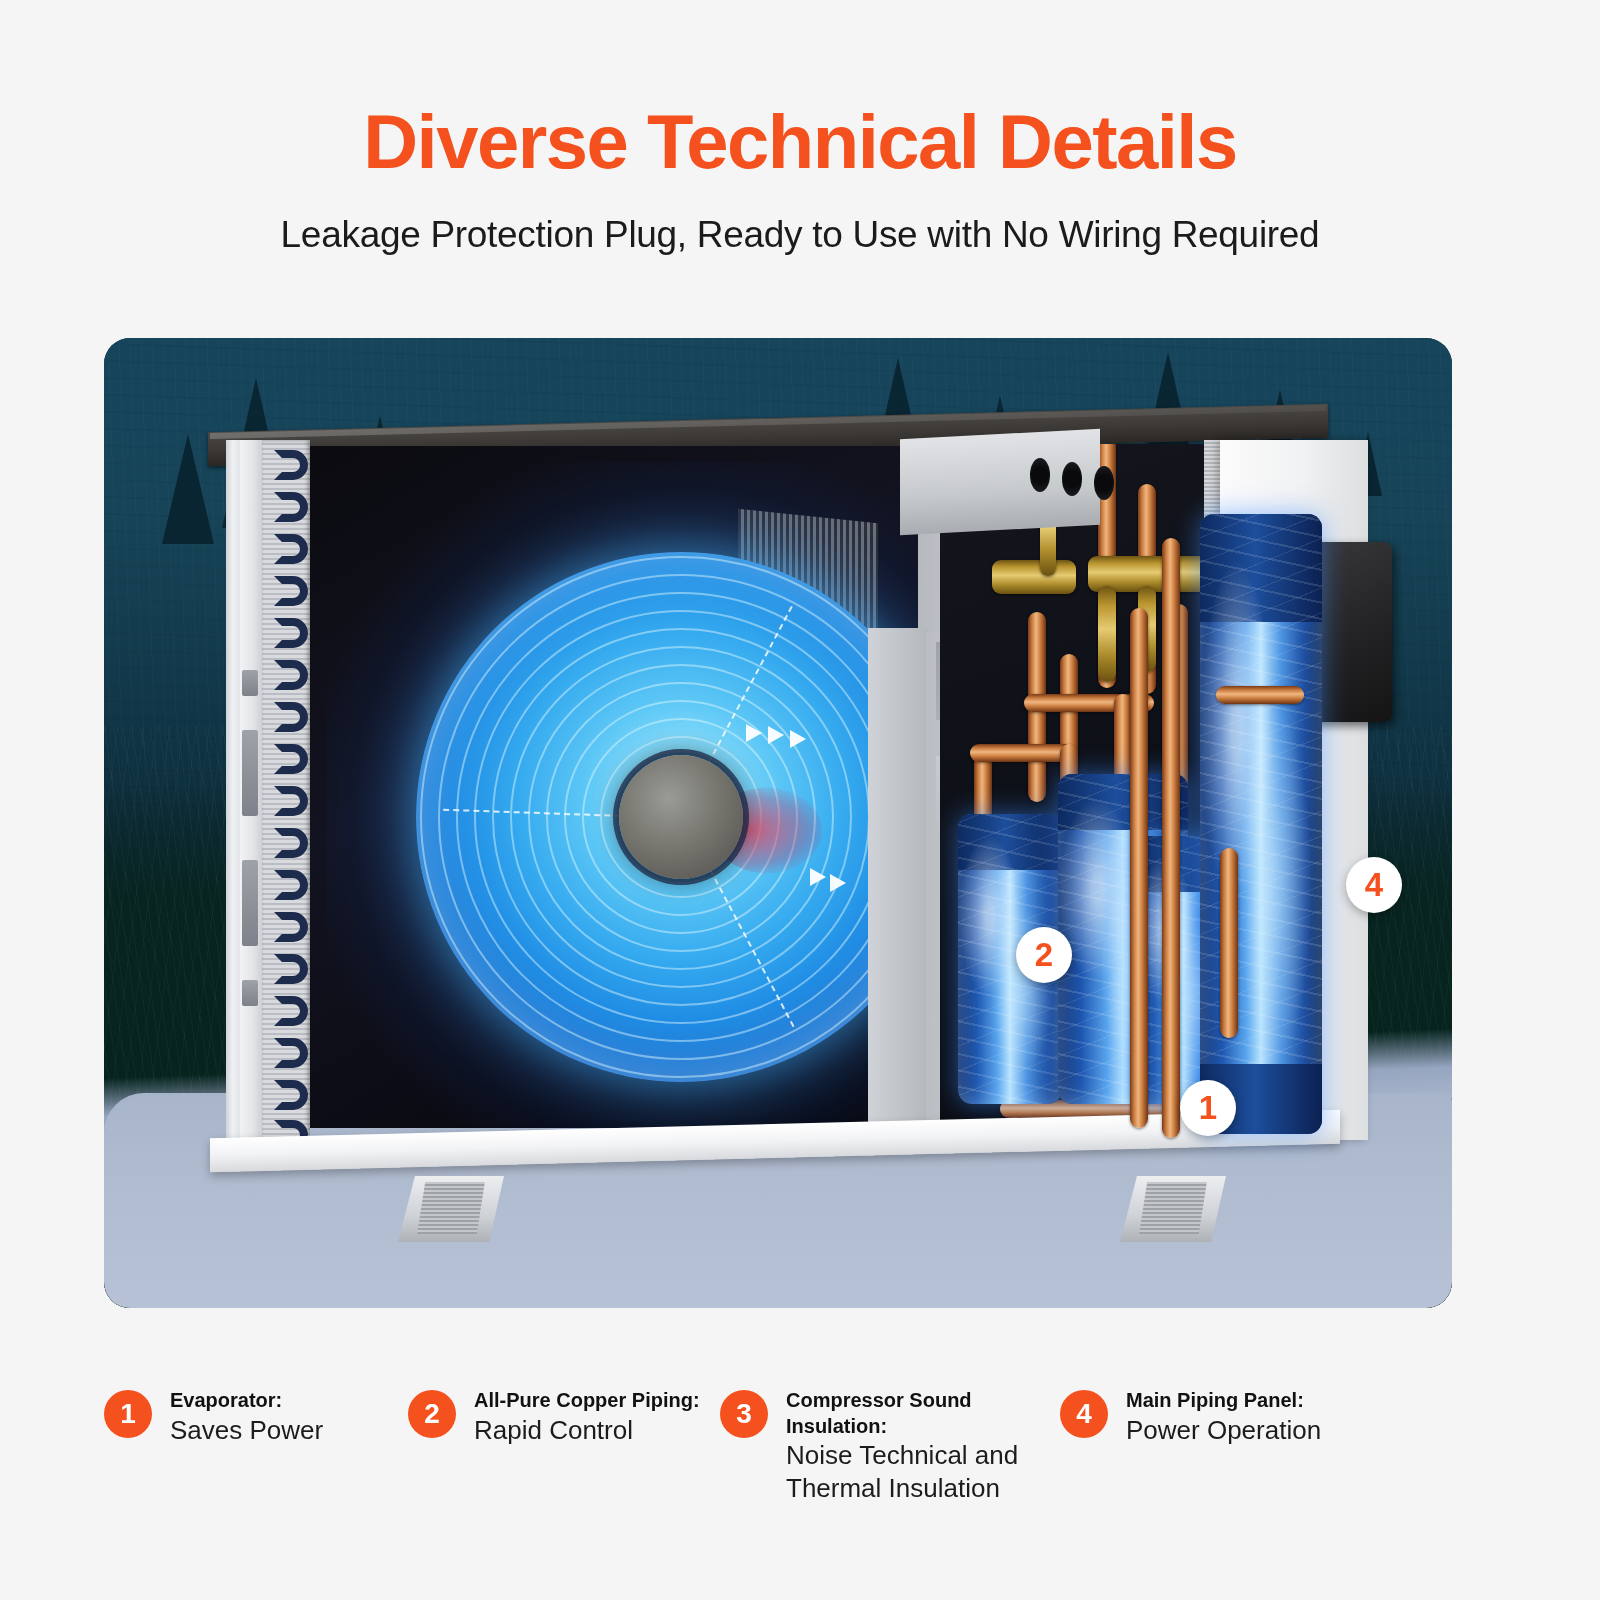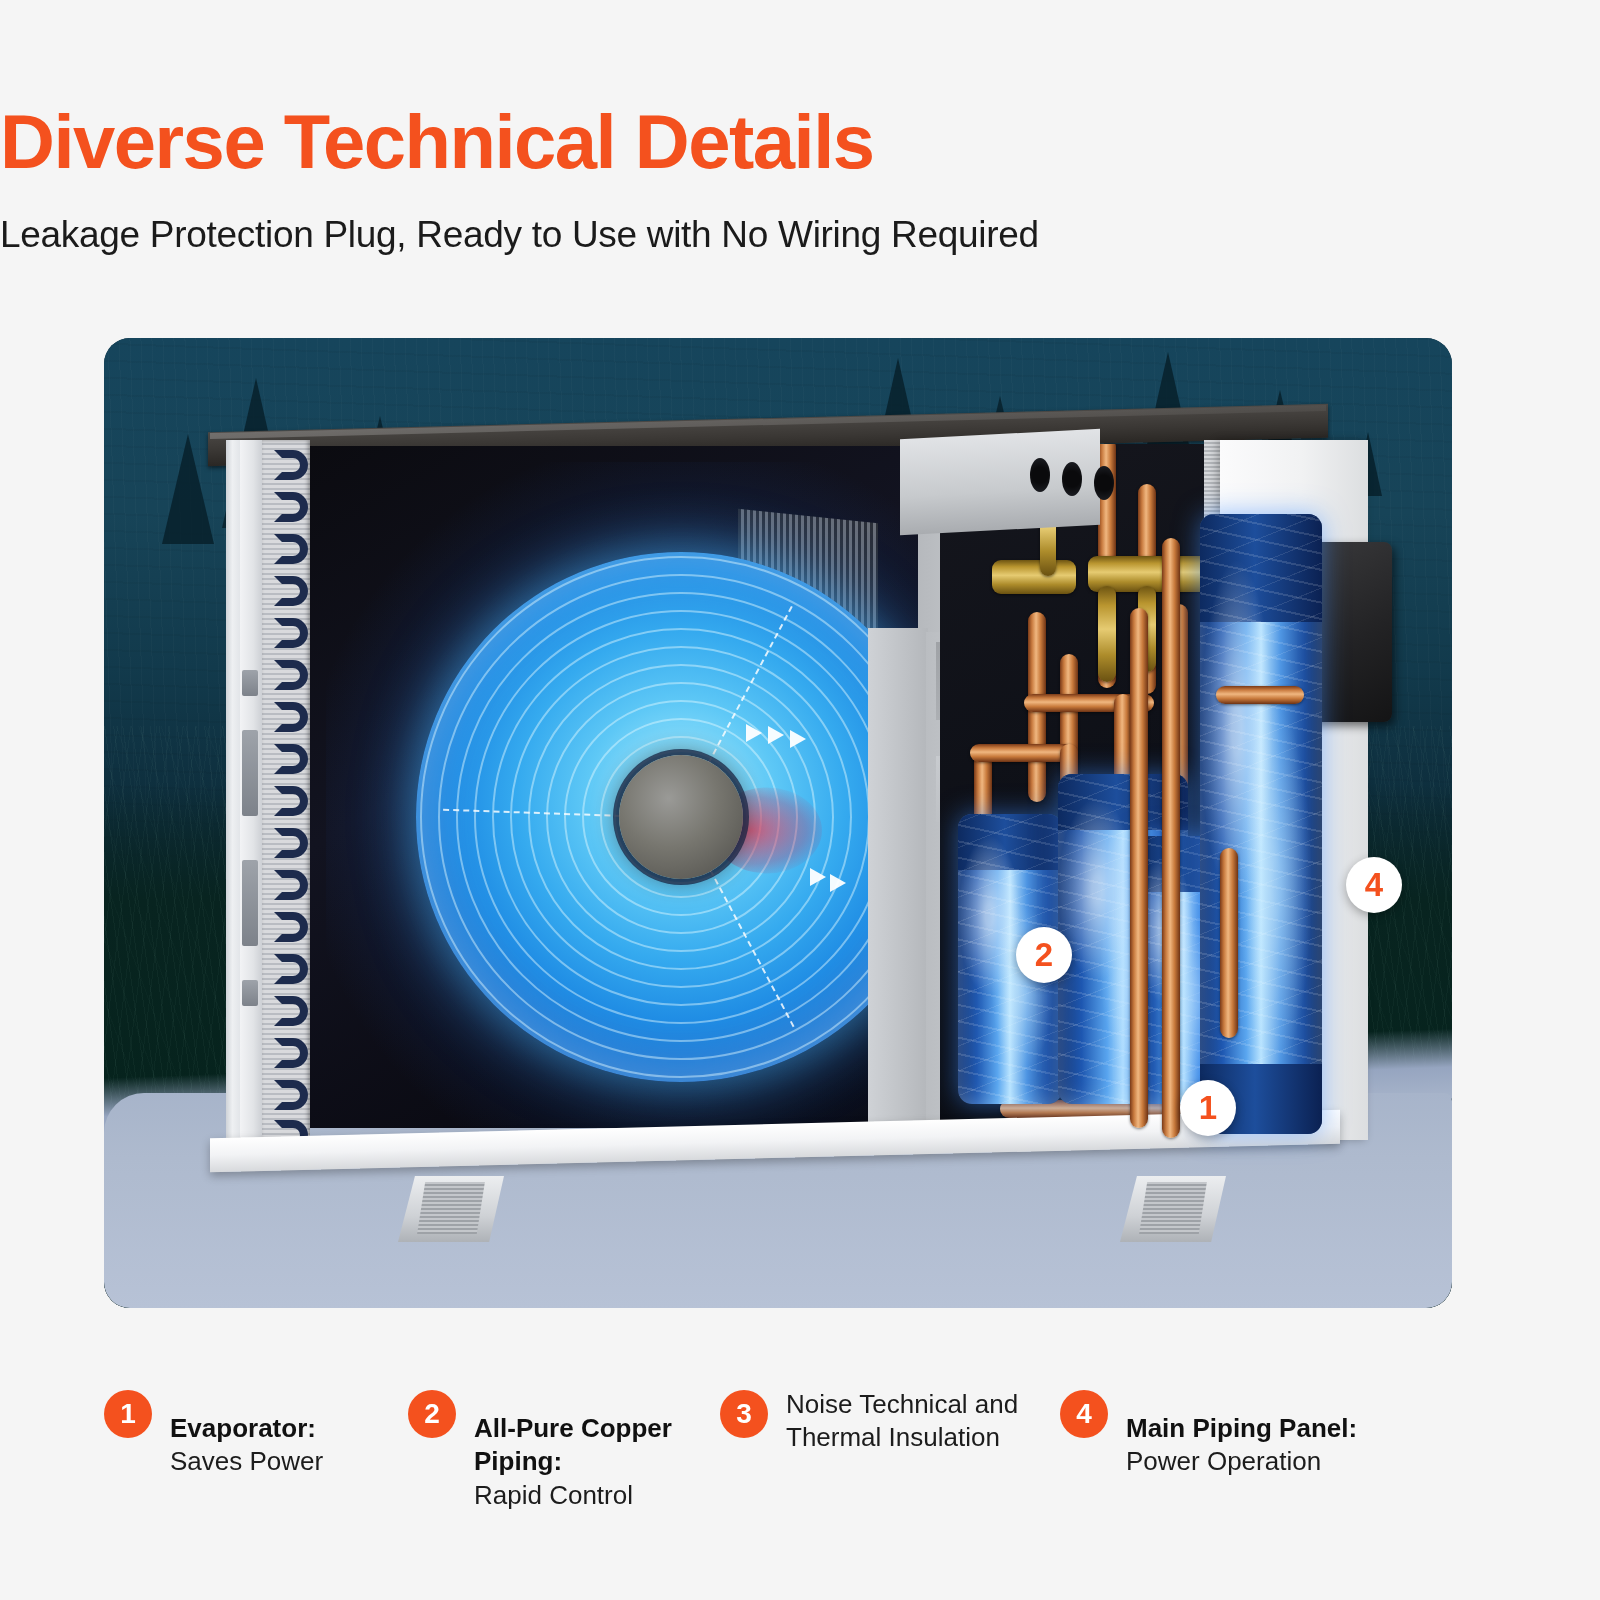--- a/index.html
+++ b/index.html
@@ -7,21 +7,21 @@
   body {
     width: 1600px;
     height: 1600px;
     background: #f5f5f5;
     font-family: "Liberation Sans", sans-serif;
     overflow: hidden;
     position: relative;
   }
 
   
-  .header { width: 100%; padding-top: 104px; }
+  .header { width: 100%; padding-top: 104px; text-align: center; }
 
   .title {
     font-size: 76px;
     font-weight: bold;
     color: #F4511E;
     letter-spacing: -1.5px;
     line-height: 1.0;
   }
 
   .subtitle {
@@ -386,21 +386,21 @@
 
   .badge {
     flex: 0 0 auto;
     width:48px; height:48px; border-radius:50%;
     background:#F4511E; color:#fff;
     font-size:28px; font-weight:bold;
     display:flex; align-items:center; justify-content:center;
     margin-right:18px; margin-top:2px;
   }
   .legend-text { line-height:1.28; }
-  .legend-title { font-size:26px; font-weight:bold; color:#111;margin-top:24px; }
+  .legend-title { font-size:20px; font-weight:bold; color:#111; }
   .legend-desc  { font-size:26px; font-weight:400; color:#1c1c1c; }
 </style>
 </head>
 <body>
 
 <div class="header">
   <div class="title">Diverse Technical Details</div>
   <div class="subtitle">Leakage Protection Plug, Ready to Use with No Wiring Required</div>
 </div>
 
@@ -596,20 +596,21 @@
     <div class="badge">2</div>
     <div class="legend-text">
       <div class="legend-title">All-Pure Copper Piping:</div>
       <div class="legend-desc">Rapid Control</div>
     </div>
   </div>
 
   <div class="legend-item i3">
     <div class="badge">3</div>
     <div class="legend-text">
+      <div class="legend-title">Compressor Sound Insulation:</div>
       <div class="legend-desc">Noise Technical and Thermal Insulation</div>
     </div>
   </div>
 
   <div class="legend-item i4">
     <div class="badge">4</div>
     <div class="legend-text">
       <div class="legend-title">Main Piping Panel:</div>
       <div class="legend-desc">Power Operation</div>
     </div>

